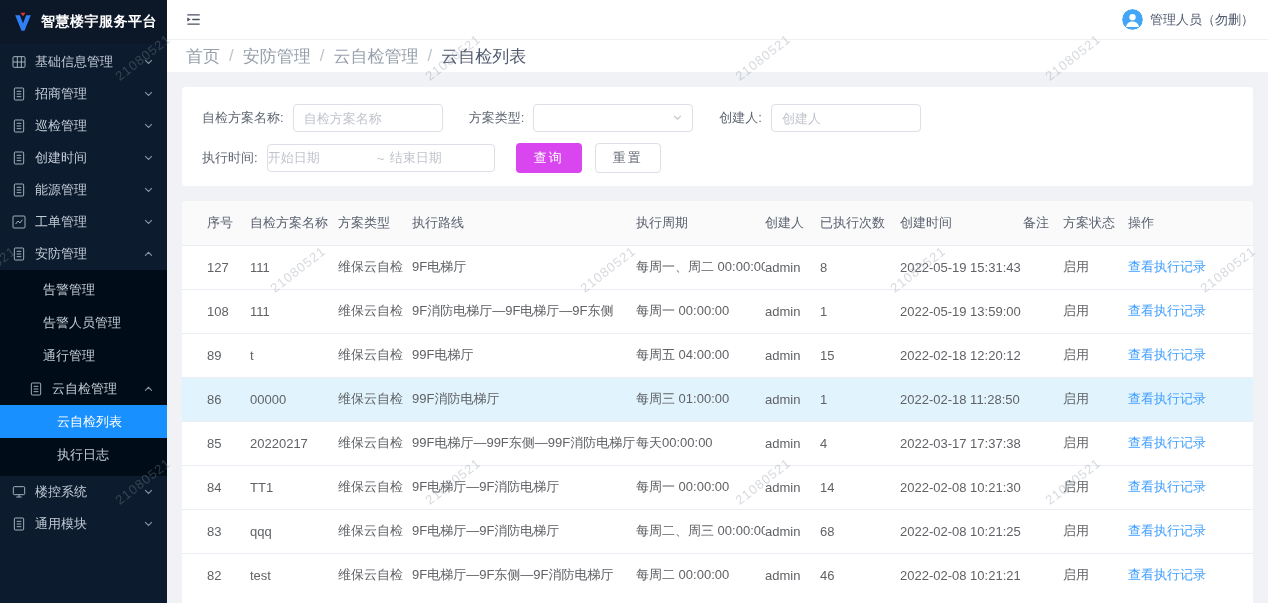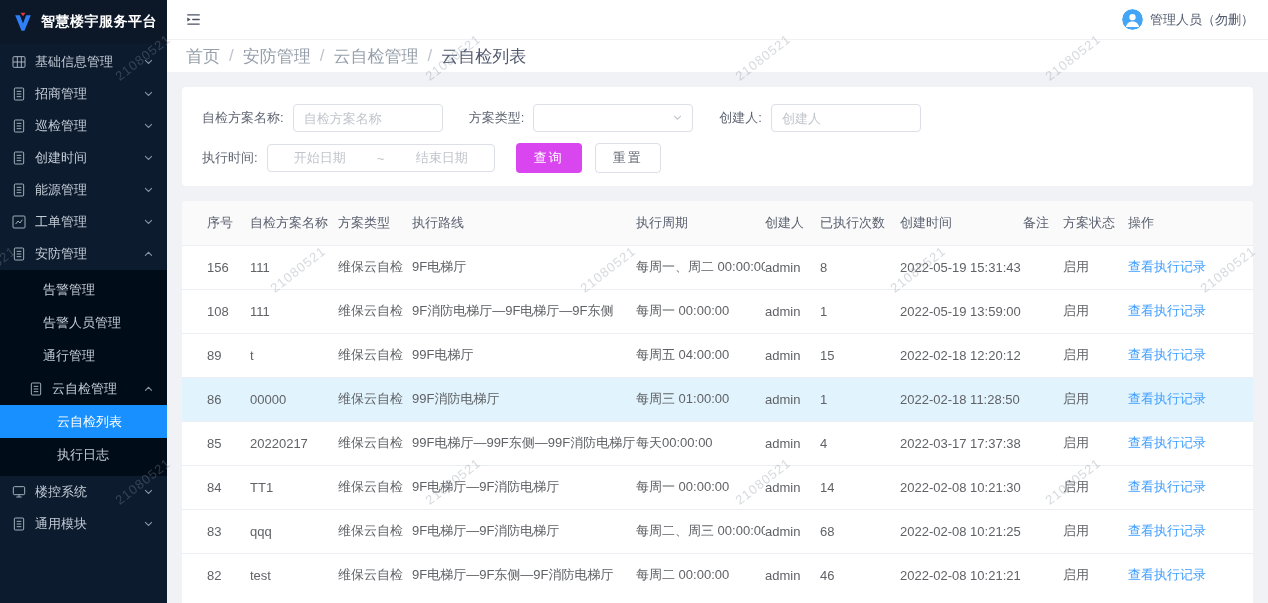--- a/index.html
+++ b/index.html
@@ -48,21 +48,21 @@
   .field { display:flex; align-items:center; margin-right:26px; }
   .field label { font-size:13px; color:#5f6672; margin-right:9px; white-space:nowrap; }
   .inp, .sel, .drange { height:28px; border:1px solid #dcdfe6; border-radius:4px; background:#fff; font-size:13px; color:#606266; }
   .inp { width:150px; padding:0 10px; outline:none; font-family:inherit; }
   .inp::placeholder { color:#c0c4cc; }
   .sel { display:flex; align-items:center; justify-content:flex-end; padding-right:9px; cursor:pointer; color:#c0c4cc; }
   .sel svg { width:11px; height:11px; }
   .sel-type { width:160px; }
   .sel-device { width:128px; }
   .drange { width:228px; display:flex; align-items:center; justify-content:center; color:#c0c4cc; cursor:pointer; }
-  .drange .ph { flex:1; text-align:center; }
+  .drange .ph { flex:1; }
   .drange .sep { width:18px; text-align:center; color:#c0c4cc; }
   .btn { height:30px; padding:0 17px; border-radius:4px; font-size:13px; border:1px solid transparent; cursor:pointer; font-family:inherit; letter-spacing:2px; }
   .btn-primary { background:#d946ef; color:#ffffff; margin-left:21px; }
   .btn-plain { background:#ffffff; border-color:#dcdfe6; color:#5f6672; margin-left:13px; }
 
   
   .table-card { flex:1; overflow:hidden; height:418px; }
   table { width:100%; border-collapse:collapse; table-layout:fixed; }
   th, td { text-align:left; font-size:13px; padding:0 8px 0 0; white-space:nowrap; overflow:hidden; height:44px; }
   th { color:#5a6170; font-weight:500; background:#fafafa; }
@@ -361,21 +361,21 @@
                 <th>创建人</th>
                 <th>已执行次数</th>
                 <th>创建时间</th>
                 <th>备注</th>
                 <th>方案状态</th>
                 <th>操作</th>
               </tr>
             </thead>
           <tbody id="table-body">
               <tr>
-                <td>156</td>
+                <td>127</td>
                 <td>111</td>
                 <td>维保云自检</td>
                 <td>9F电梯厅</td>
                 <td>每周一、周二 00:00:00</td>
                 <td>admin</td>
                 <td>8</td>
                 <td>2022-05-19 15:31:43</td>
                 <td></td>
                 <td>启用</td>
                 <td><span class="op-link">查看执行记录</span></td>

